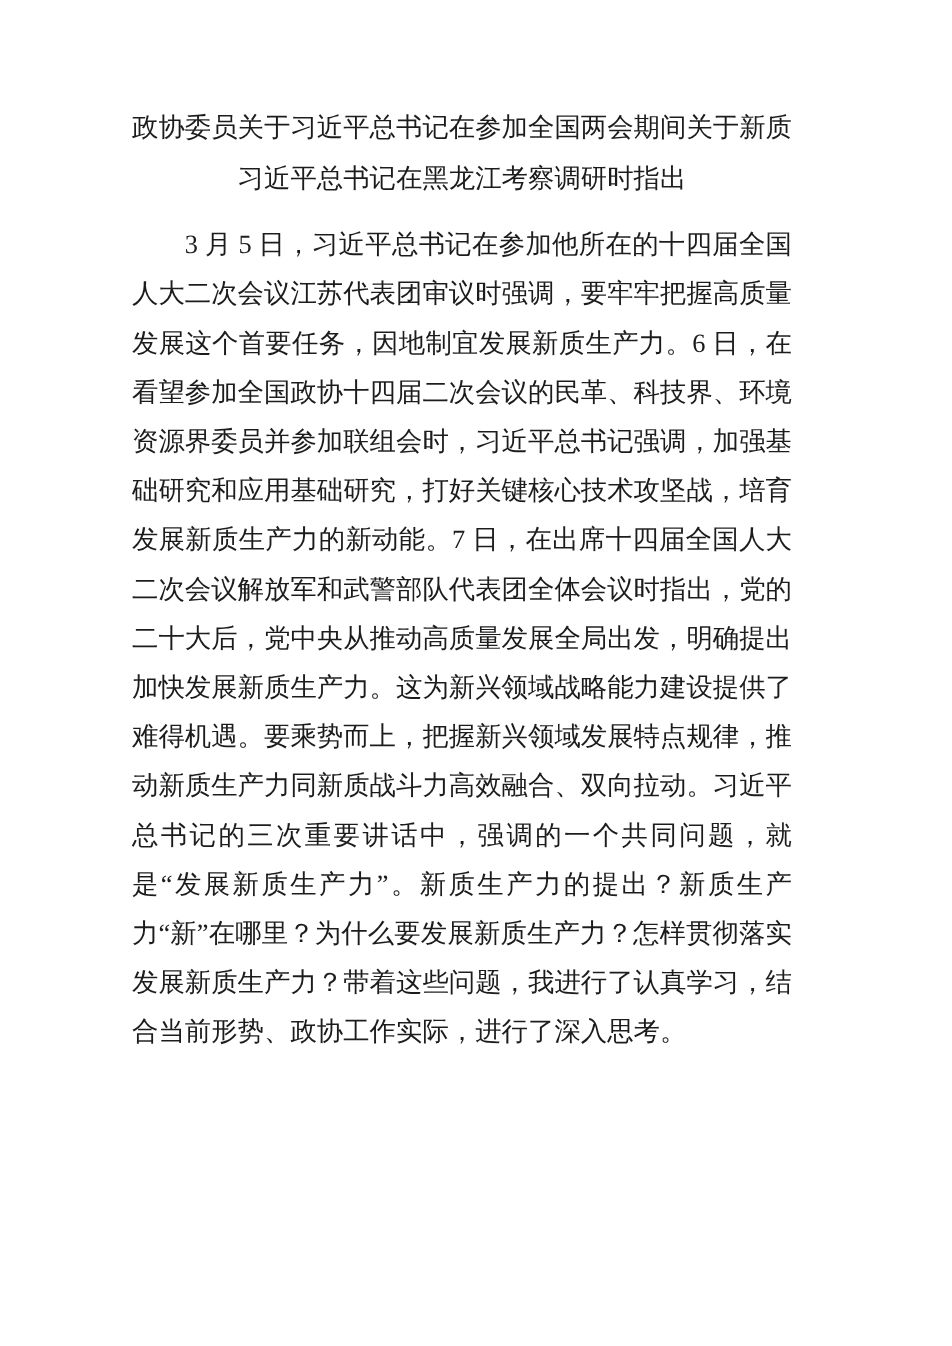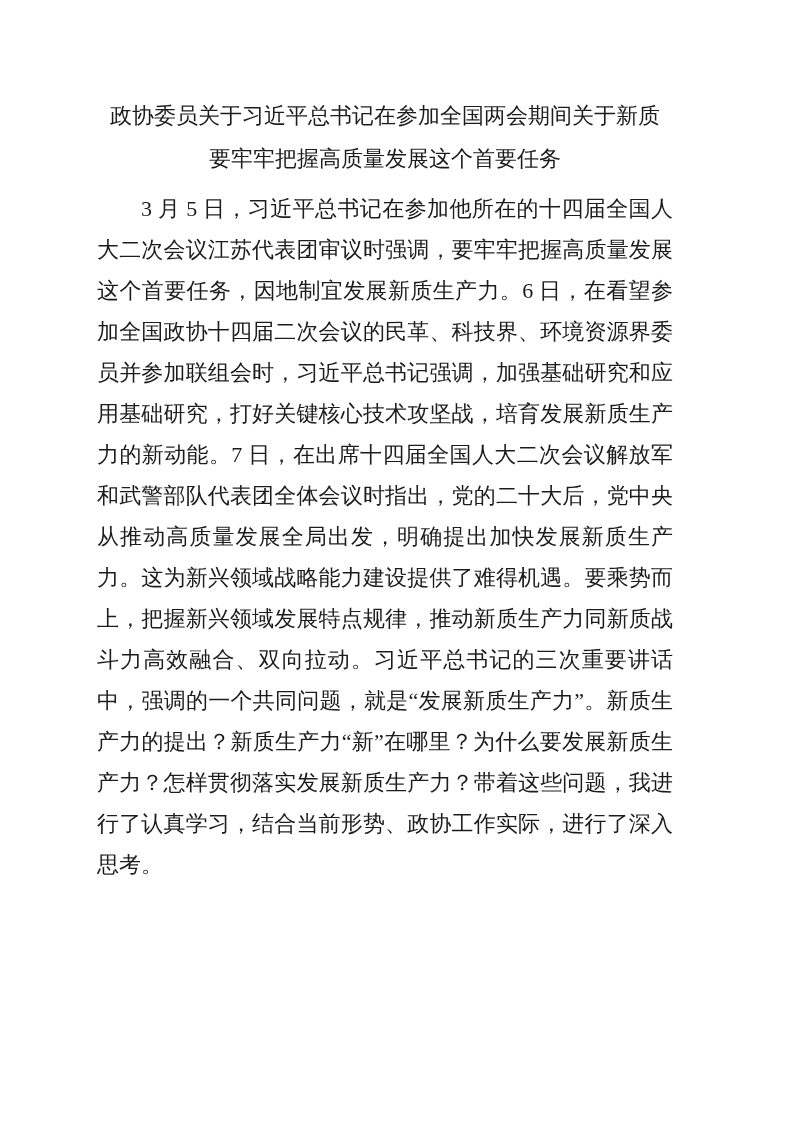--- a/index.html
+++ b/index.html
@@ -12,50 +12,50 @@
     width: 793px;
     height: 1122px;
     background: #ffffff;
     overflow: hidden;
     font-family: "Liberation Serif", serif;
     color: #1c1c1c;
   }
   .content {
     position: absolute;
     left: 97px;
-    top: 94px;
+    top: 84px;
     width: 576px;
   }
   .doc-title {
     font-size: 22px;
     font-weight: normal;
     line-height: 43px;
     text-align: center;
     margin: 0 0 8px 0;
   }
   .title-line {
     display: block;
     white-space: nowrap;
   }
   .body-text p {
     font-size: 22px;
     line-height: 41px;
-    margin: 0;
+    margin: 13px;
     text-indent: 2em;
     text-align: justify;
     text-justify: inter-ideograph;
     word-break: break-all;
   }
 </style>
 </head>
 <body>
 
 <div class="page">
   <div class="content">
     <h1 class="doc-title">
       <span class="title-line">政协委员关于习近平总书记在参加全国两会期间关于新质</span>
-      <span class="title-line">要牢牢把握高质量发展这个首要任务</span>
+      <span class="title-line">习近平总书记在黑龙江考察调研时指出</span>
     </h1>
     <div class="body-text">
       <p>3 月 5 日，习近平总书记在参加他所在的十四届全国人大二次会议江苏代表团审议时强调，要牢牢把握高质量发展这个首要任务，因地制宜发展新质生产力。6 日，在看望参加全国政协十四届二次会议的民革、科技界、环境资源界委员并参加联组会时，习近平总书记强调，加强基础研究和应用基础研究，打好关键核心技术攻坚战，培育发展新质生产力的新动能。7 日，在出席十四届全国人大二次会议解放军和武警部队代表团全体会议时指出，党的二十大后，党中央从推动高质量发展全局出发，明确提出加快发展新质生产力。这为新兴领域战略能力建设提供了难得机遇。要乘势而上，把握新兴领域发展特点规律，推动新质生产力同新质战斗力高效融合、双向拉动。习近平总书记的三次重要讲话中，强调的一个共同问题，就是“发展新质生产力”。新质生产力的提出？新质生产力“新”在哪里？为什么要发展新质生产力？怎样贯彻落实发展新质生产力？带着这些问题，我进行了认真学习，结合当前形势、政协工作实际，进行了深入思考。</p>
     </div>
   </div>
 </div>
 
 </body></html>

